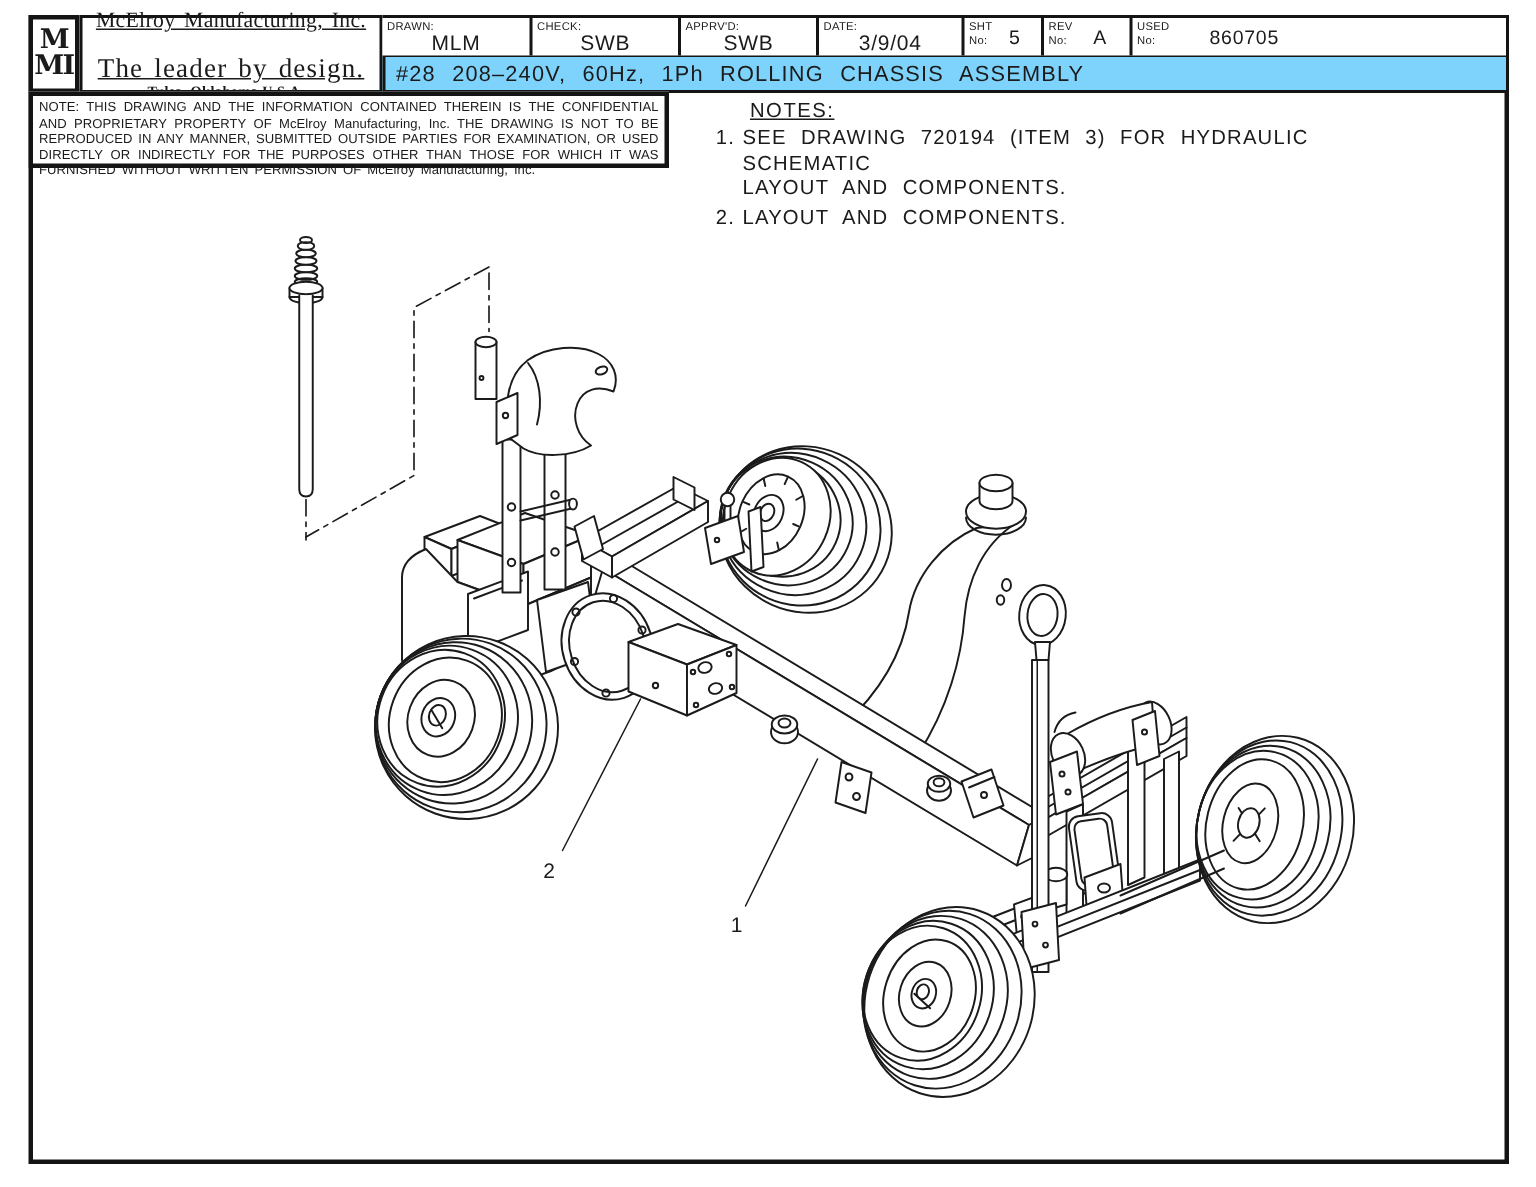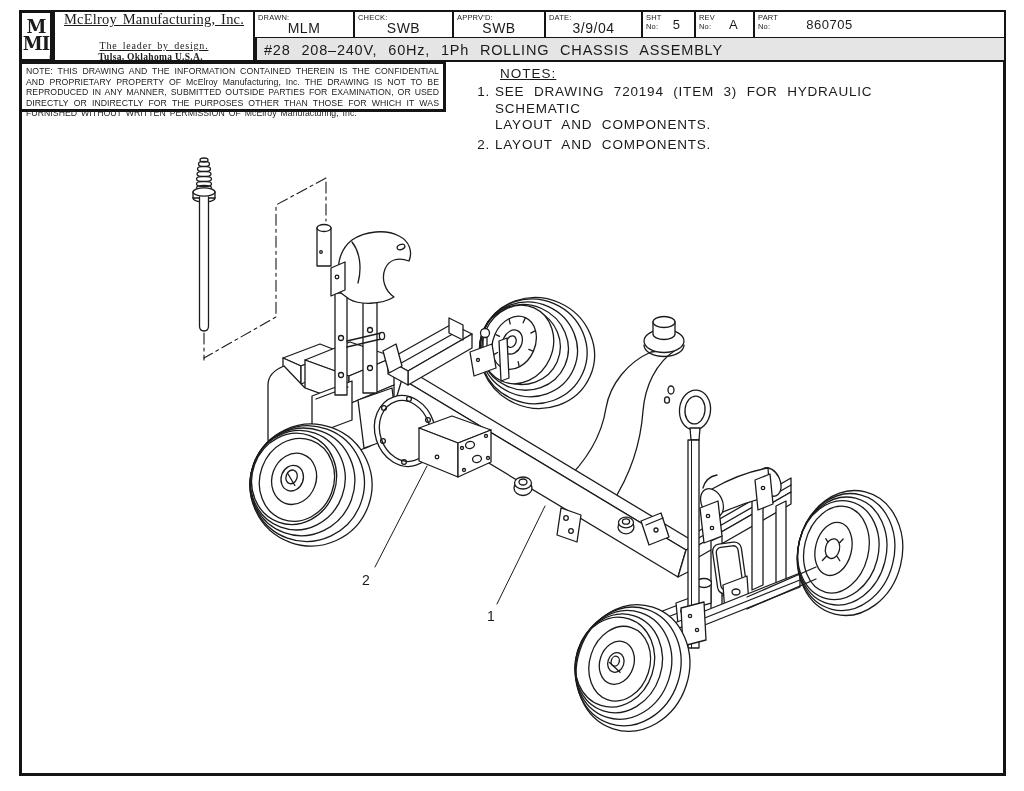--- a/index.html
+++ b/index.html
@@ -9,33 +9,33 @@
   
   .frame{left:19px;top:10px;width:987px;height:766px;border:3px solid #141414;z-index:3;pointer-events:none;background:transparent;}
   
   .logo-box{left:19px;top:10px;width:34px;height:52px;border:3px solid #141414;background:#fff;z-index:4;
             display:flex;flex-direction:column;align-items:center;justify-content:center;}
   .logo-box div{font-family:"DejaVu Serif",serif;font-weight:bold;font-size:18px;line-height:0.92;letter-spacing:-1px;}
   .company-box{left:53px;top:10px;width:202px;height:52px;border:2.5px solid #141414;background:#fff;z-index:4;
                display:flex;flex-direction:column;align-items:center;justify-content:center;padding-top:1px;}
   .company-name{font-family:"Liberation Serif",serif;font-size:14.5px;letter-spacing:0.2px;word-spacing:2px;
                 text-decoration:underline;white-space:nowrap;}
-  .company-tagline{font-family:"Liberation Serif",serif;font-size:10px;letter-spacing:0.8px;word-spacing:2px;
+  .company-tagline{font-family:"Liberation Serif",serif;font-size:18px;letter-spacing:0.8px;word-spacing:2px;
                    text-decoration:underline;white-space:nowrap;margin-top:12px;}
   .company-locrow{display:flex;align-items:center;width:100%;padding:1px 18px 0 6px;}
   .rmark{font-size:7px;line-height:9px;}
   .company-loc{flex:1;text-align:center;font-family:"Liberation Serif",serif;font-weight:bold;font-size:9.5px;letter-spacing:0.3px;}
   .fields-row{left:255px;top:10px;width:751px;height:28px;border:2.5px solid #141414;border-left:none;border-bottom:1.5px solid #141414;
               background:#fff;z-index:4;display:flex;}
   .fcell{position:relative;border-right:2px solid #141414;display:flex;}
   .fcell:last-child{border-right:none;}
   .flbl{position:absolute;top:1px;left:3px;font-size:7.5px;letter-spacing:0.2px;line-height:1.2;}
   .fval{flex:1;align-self:center;text-align:center;font-size:14px;letter-spacing:0.5px;padding-top:6px;}
   .fval2{flex:1;align-self:center;text-align:center;font-size:13px;letter-spacing:0.5px;}
-  .title-row{left:255px;top:38px;width:751px;height:24px;border:2.5px solid #141414;border-top:none;background:#e5e5e5;z-index:4;
+  .title-row{left:255px;top:38px;width:751px;height:24px;border:2.5px solid #141414;border-top:none;background:#7dd3fc;z-index:4;
              font-size:14.5px;letter-spacing:0.8px;word-spacing:6px;padding:4px 0 0 7px;white-space:nowrap;}
   .note-box{left:19px;top:61px;width:427px;height:51px;border:3px solid #141414;background:#fff;z-index:4;
             padding:2px 4px;font-size:8.7px;line-height:10.6px;text-align:justify;word-spacing:1.5px;letter-spacing:0.05px;}
   .notes{left:456px;top:66px;width:480px;z-index:4;}
   .notes-heading{font-size:13.5px;letter-spacing:1px;text-decoration:underline;margin-left:44px;}
   .note-item{display:flex;margin-left:12px;margin-top:3px;font-size:13.5px;line-height:16.5px;letter-spacing:0.8px;word-spacing:5px;}
   .note-num{width:22px;text-align:right;padding-right:5px;flex:none;}
   
   #drawing{position:absolute;left:0;top:0;z-index:1;}
   #drawing path,#drawing ellipse,#drawing circle,#drawing line,#drawing rect{
@@ -327,21 +327,21 @@
       <span class="flbl"><span>SHT</span><br>
       <span>No:</span></span>
       <span class="fval2" style="padding-left:16px">5</span>
     </div>
     <div class="fcell" style="width:57px">
       <span class="flbl"><span>REV</span><br>
       <span>No:</span></span>
       <span class="fval2" style="padding-left:18px">A</span>
     </div>
     <div class="fcell" style="flex:1">
-      <span class="flbl"><span>PART</span><br>
+      <span class="flbl"><span>USED</span><br>
       <span>No:</span></span>
       <span class="fval2" style="margin-right:100px">860705</span>
     </div>
   </div>
 
   <div class="abs title-row">#28 208–240V, 60Hz, 1Ph ROLLING CHASSIS ASSEMBLY</div>
 
   <div class="abs note-box">NOTE: THIS DRAWING AND THE INFORMATION CONTAINED THEREIN IS THE CONFIDENTIAL AND PROPRIETARY PROPERTY OF McElroy Manufacturing, Inc. THE DRAWING IS NOT TO BE REPRODUCED IN ANY MANNER, SUBMITTED OUTSIDE PARTIES FOR EXAMINATION, OR USED DIRECTLY OR INDIRECTLY FOR THE PURPOSES OTHER THAN THOSE FOR WHICH IT WAS FURNISHED WITHOUT WRITTEN PERMISSION OF McElroy Manufacturing, Inc.</div>
 
   <div class="abs notes">

